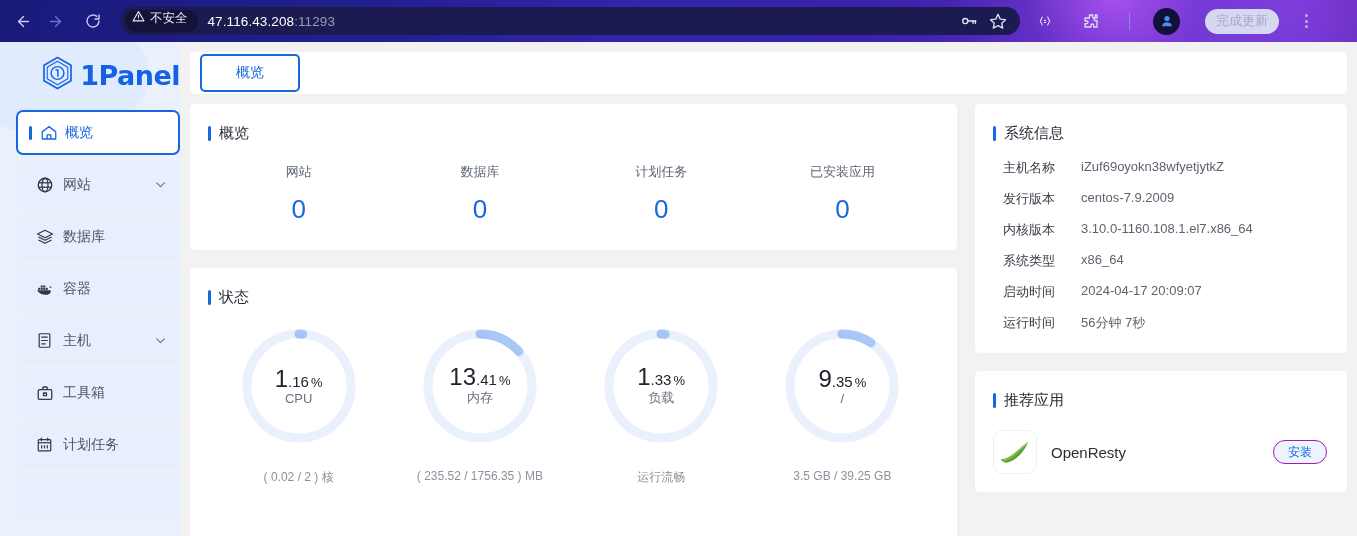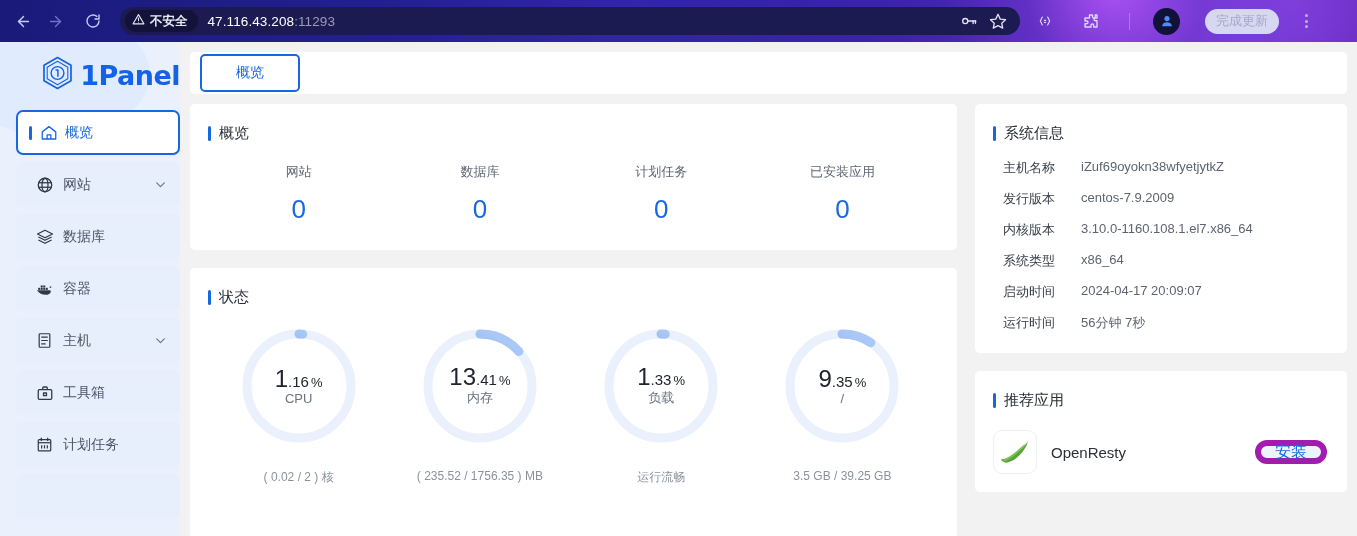--- a/index.html
+++ b/index.html
@@ -29,24 +29,24 @@
   .nav-btn.disabled{ color:#6f72c8; }
   .nav-btn svg{ display:block; }
 
   .omnibox{
     margin-left:12px; height:28px; flex:1 1 auto; max-width:900px;
     background:#1b1b52; border-radius:14px;
     display:flex; align-items:center; padding:0 4px 0 4px;
     position:relative;
   }
   .insecure-chip{
-    display:flex;align-items:center;gap:5px;
+    display:flex;gap:5px;
     background:#12123a; border-radius:12px;
     height:22px; padding:0 10px 0 7px; margin-left:1px;
-    color:#e8e8f5; font-size:12.5px; white-space:nowrap;font-weight:bold;
+    color:#e8e8f5; font-size:12.5px; white-space:nowrap;
   }
   .url-text{
     margin-left:10px; font-size:13.5px; color:#ffffff;
     letter-spacing:.1px; white-space:nowrap;
   }
   .url-text .port{ color:#9a9ab8; }
   .omni-right{
     margin-left:auto; display:flex; align-items:center; gap:10px; padding-right:9px;
   }
   .omni-icon{ width:19px;height:19px;color:#e3e3f3;display:flex;align-items:center;justify-content:center; }
@@ -159,24 +159,24 @@
 
   
   .app-row{ display:flex; align-items:center; gap:14px; padding-top:4px; }
   .app-icon{
     width:44px;height:44px;border-radius:9px;background:#fff;
     box-shadow:0 0 0 1px #eceff3 inset;
     display:flex;align-items:center;justify-content:center;flex:0 0 auto;
   }
   .app-name{ font-size:15px; color:#2b2f38; }
   .install-btn{
-    margin-left:auto; border:6px solid #a21caf; color:#1767e0;
+    margin-left:auto; border:1px solid #a21caf; color:#1767e0;
     background:#eef4fe; border-radius:13px; height:24px;
     display:flex;align-items:center;justify-content:center;
-    font-size:16px; padding:0 14px; white-space:nowrap;
+    font-size:12px; padding:0 14px; white-space:nowrap;
   }
 </style>
 </head>
 <body>
 
 <div class="browser-bar">
   <div class="nav-btns">
     <div class="nav-btn">
       <span>
         <svg width="17" height="17" viewBox="0 0 24 24" fill="none" stroke="currentColor" stroke-width="2" stroke-linecap="round" stroke-linejoin="round">

